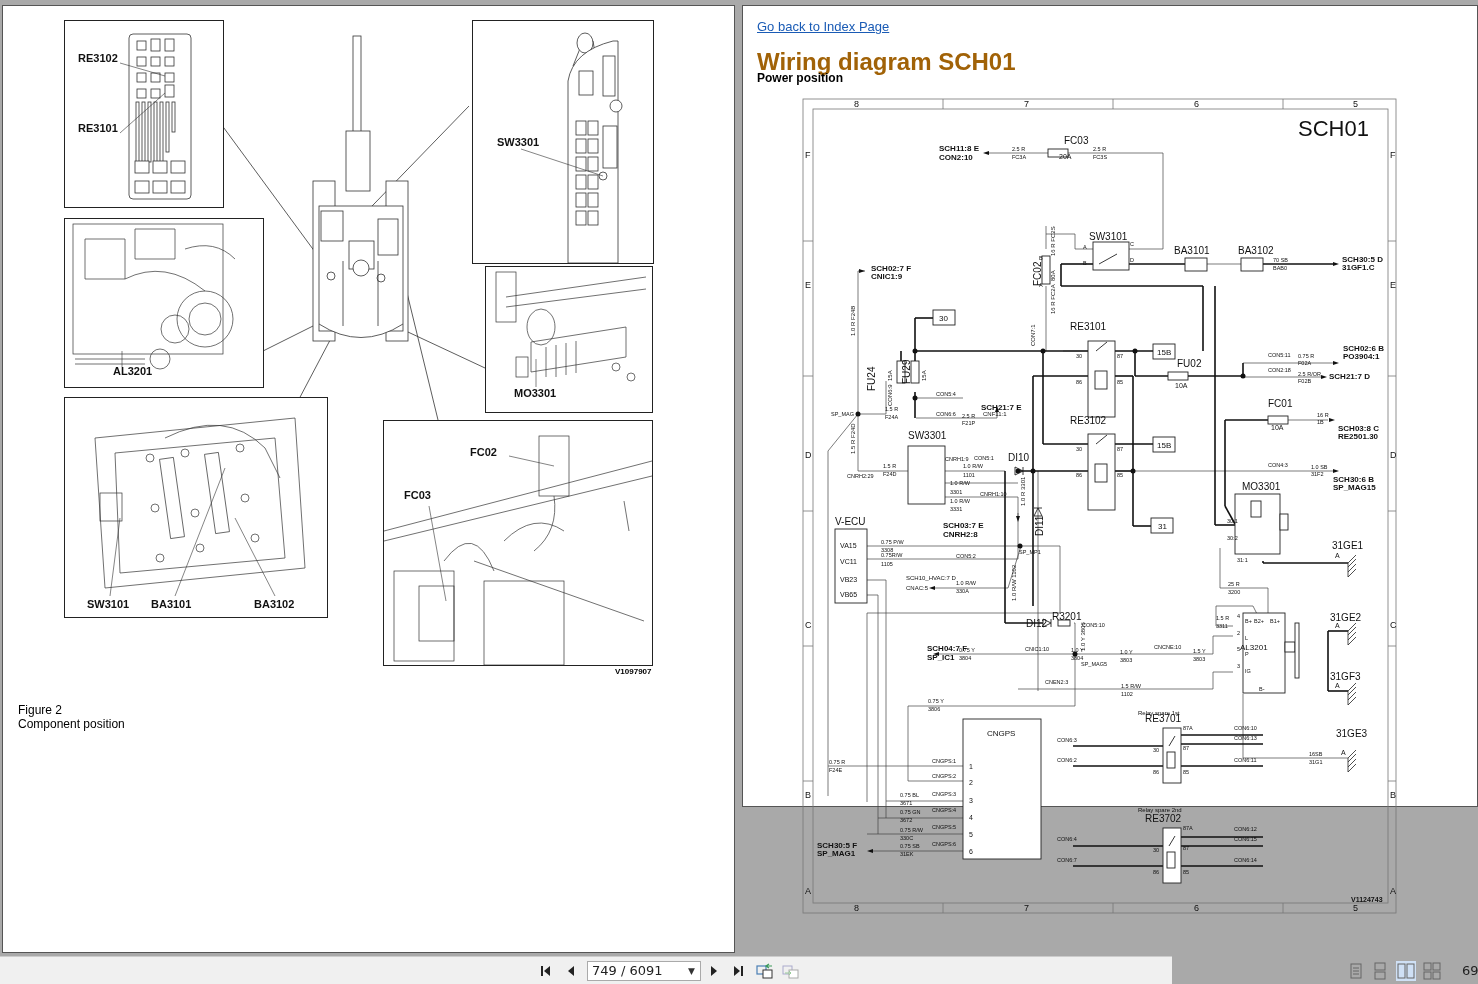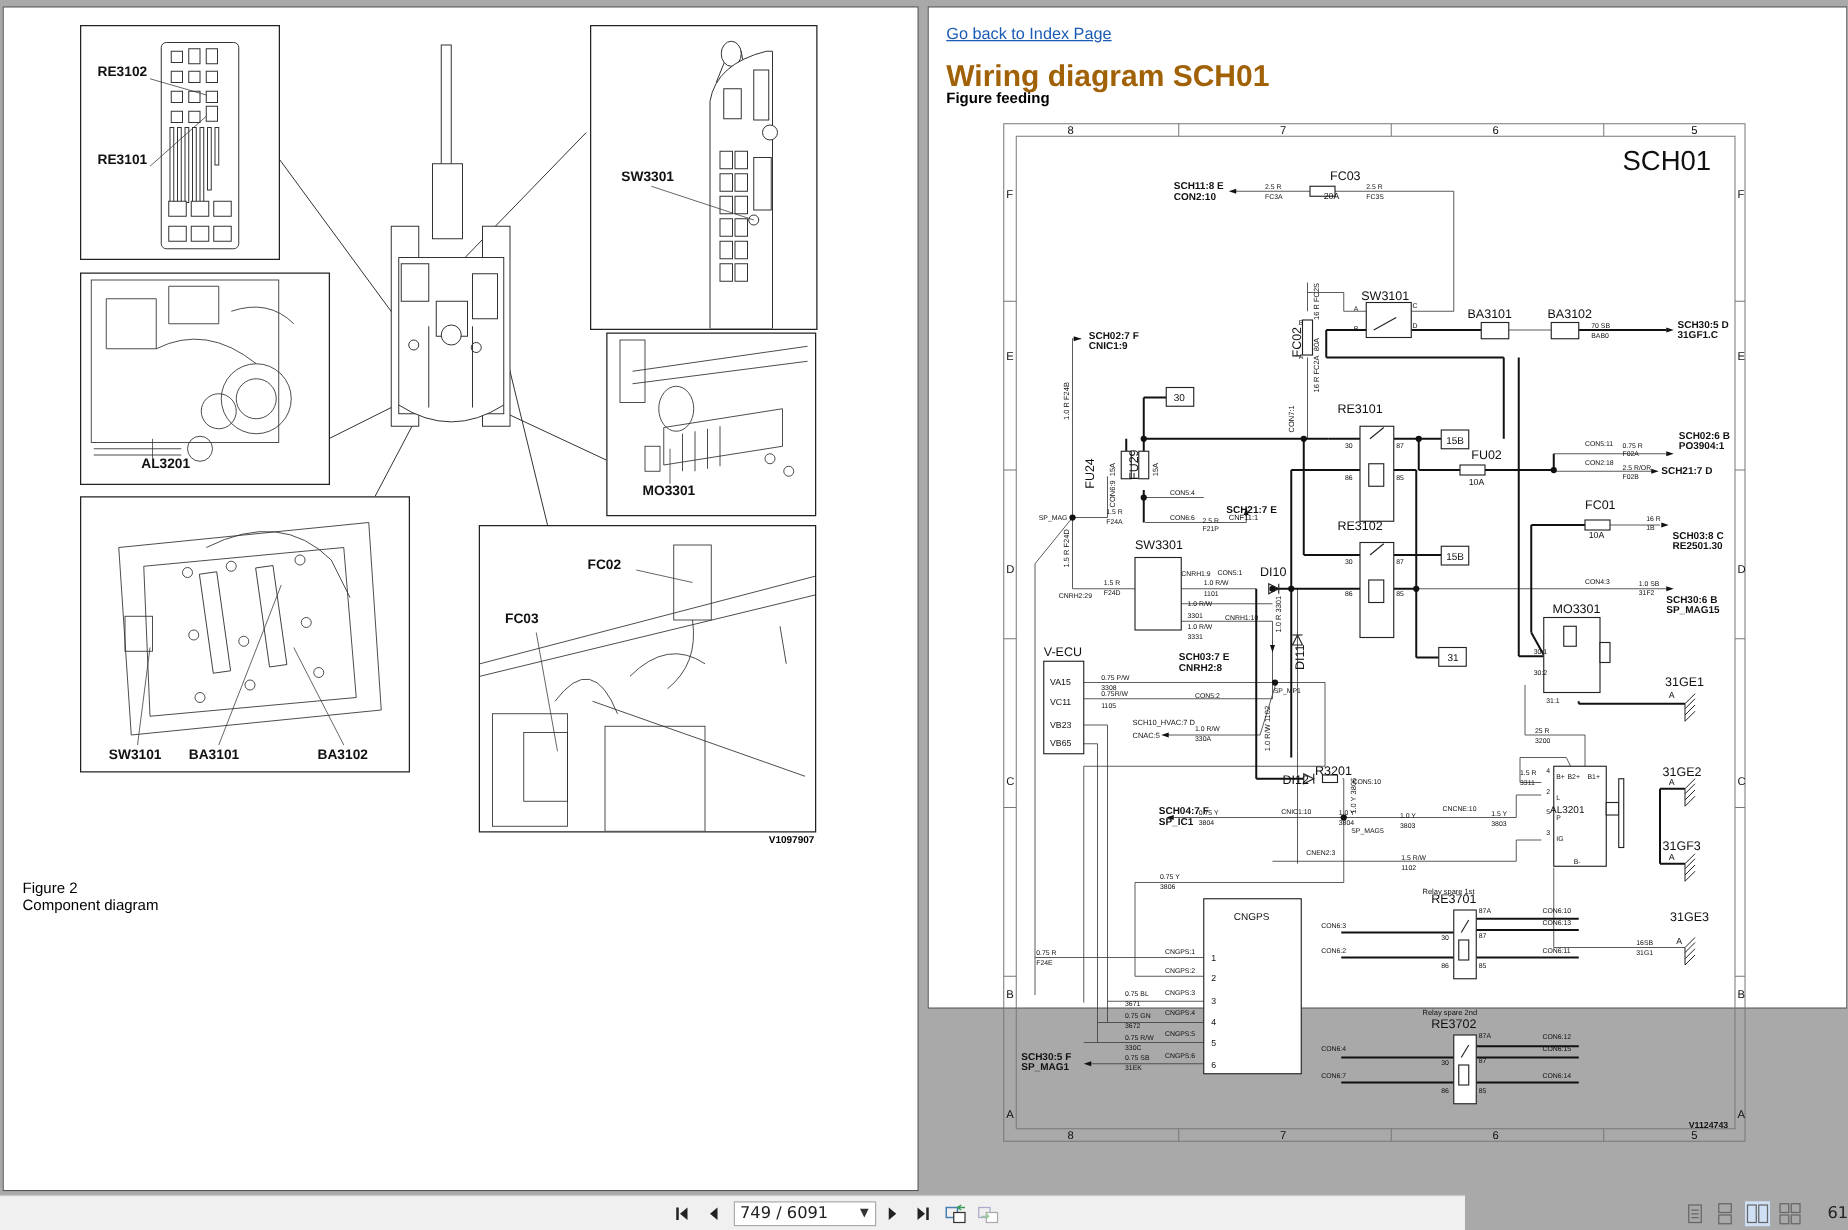--- a/index.html
+++ b/index.html
@@ -220,27 +220,27 @@
         <line x1="125" y1="35" x2="170" y2="45"></line>
         <line x1="45" y1="85" x2="62" y2="180"></line>
       </g>
     </svg>
   </div>
   <span class="lbl" style="left:467px;top:440px;">FC02</span>
   <span class="lbl" style="left:401px;top:483px;">FC03</span>
 
   <span class="abs" style="left:612px;top:661px;font-size:8px;font-weight:bold;text-align:center;">V1097907</span>
   <span class="fig-cap" style="top:697px;">Figure 2</span>
-  <span class="fig-cap" style="top:711px;">Component diagram</span>
+  <span class="fig-cap" style="top:711px;">Component position</span>
 </div>
 
 <div id="page-right" class="page">
   <a class="link">Go back to Index Page</a>
   <div class="title">Wiring diagram SCH01</div>
-  <div class="subtitle">Figure feeding</div>
+  <div class="subtitle">Power position</div>
 
   <svg id="schematic" class="abs" style="left:0;top:0" width="736" height="948">
 
     <g stroke="#777" stroke-width="0.8" fill="none">
       <rect x="60" y="93" width="593" height="814"></rect>
       <rect x="70" y="103" width="575" height="794"></rect>
       <line x1="200" y1="93" x2="200" y2="103"></line>
         <line x1="370" y1="93" x2="370" y2="103"></line>
         <line x1="540" y1="93" x2="540" y2="103"></line>
       <line x1="200" y1="897" x2="200" y2="907"></line>
@@ -847,14 +847,14 @@
   <svg class="view-btn" style="left:1396px;background:#cfe0f5;" viewBox="0 0 20 20">
       <rect x="2" y="3" width="7" height="14" fill="none" stroke="#666"></rect>
       <rect x="11" y="3" width="7" height="14" fill="none" stroke="#666"></rect>
     </svg>
   <svg class="view-btn" style="left:1422px;" viewBox="0 0 20 20">
       <rect x="2" y="2" width="7" height="7" fill="none" stroke="#666"></rect>
       <rect x="11" y="2" width="7" height="7" fill="none" stroke="#666"></rect>
       <rect x="2" y="11" width="7" height="7" fill="none" stroke="#666"></rect>
       <rect x="11" y="11" width="7" height="7" fill="none" stroke="#666"></rect>
     </svg>
-  <span class="zoom-val">61</span>
+  <span class="zoom-val">69</span>
 </div>
 
 </body></html>

